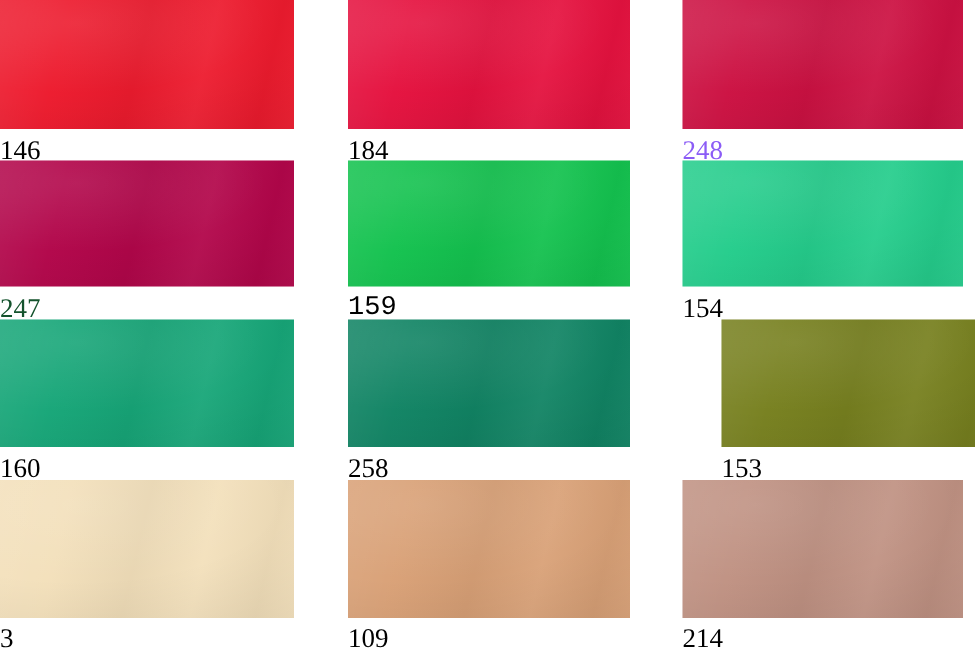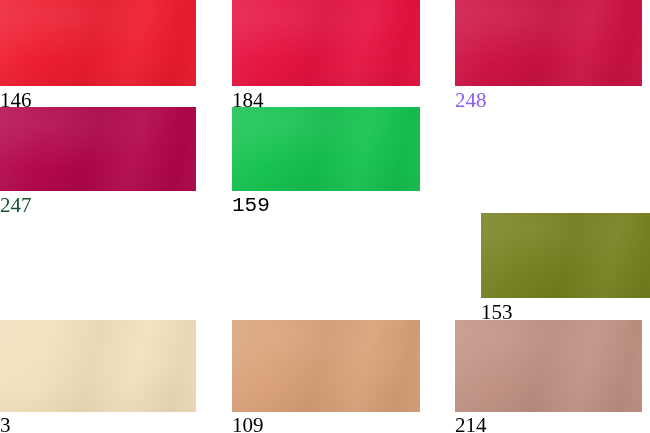--- a/index.html
+++ b/index.html
@@ -48,21 +48,21 @@
   }
   .swatch-chip .sheen.b {
     background: radial-gradient(125% 105% at 26% 18%,
       rgba(255,255,255,0.09) 0%,
       rgba(255,255,255,0.0) 52%,
       rgba(0,0,0,0.05) 100%);
   }
   .swatch-label {
     position: absolute;
     left: 0;
-    font-size: 21px;
+    font-size: 18px;
     line-height: 21px;
     color: #000000;
     letter-spacing: 0px;
     white-space: nowrap;
     font-family: "Liberation Serif", "DejaVu Serif", serif;
   }
 </style>
 </head>
 <body>
 
@@ -95,20 +95,41 @@
       </div>
       <div class="swatch-label" style="top: 88px; color: #14532d;">247</div>
     </div>
     <div class="swatch-cell" style="left: 232px; top: 107px; width: 188px; height: 112px;">
       <div class="swatch-chip" style="height: 84px; background: rgb(20, 194, 79);">
         <span class="sheen a"></span>
         <span class="sheen b"></span>
       </div>
       <div class="swatch-label" style="top: 88px; color: rgb(0, 0, 0); font-family: Liberation Mono, monospace;">159</div>
     </div>
+    <div class="swatch-cell" style="left: 455px; top: 107px; width: 187px; height: 112px;">
+      <div class="swatch-chip" style="height: 84px; background: rgb(37, 205, 140);">
+        <span class="sheen a"></span>
+        <span class="sheen b"></span>
+      </div>
+      <div class="swatch-label" style="top: 88px; color: rgb(0, 0, 0);">154</div>
+    </div>
+    <div class="swatch-cell" style="left: 0px; top: 213px; width: 196px; height: 113px;">
+      <div class="swatch-chip" style="height: 85px; background: rgb(23, 166, 120);">
+        <span class="sheen a"></span>
+        <span class="sheen b"></span>
+      </div>
+      <div class="swatch-label" style="top: 89px; color: rgb(0, 0, 0);">160</div>
+    </div>
+    <div class="swatch-cell" style="left: 232px; top: 213px; width: 188px; height: 113px;">
+      <div class="swatch-chip" style="height: 85px; background: rgb(17, 132, 100);">
+        <span class="sheen a"></span>
+        <span class="sheen b"></span>
+      </div>
+      <div class="swatch-label" style="top: 89px; color: rgb(0, 0, 0);">258</div>
+    </div>
     <div class="swatch-cell" style="left: 455px; top: 213px; width: 187px; height: 113px; margin-left: 26px;">
       <div class="swatch-chip" style="height: 85px; background: rgb(119, 128, 31);">
         <span class="sheen a"></span>
         <span class="sheen b"></span>
       </div>
       <div class="swatch-label" style="top: 89px; color: rgb(0, 0, 0);">153</div>
     </div>
     <div class="swatch-cell" style="left: 0px; top: 320px; width: 196px; height: 119px;">
       <div class="swatch-chip" style="height: 92px; background: rgb(243, 224, 187);">
         <span class="sheen a"></span>

